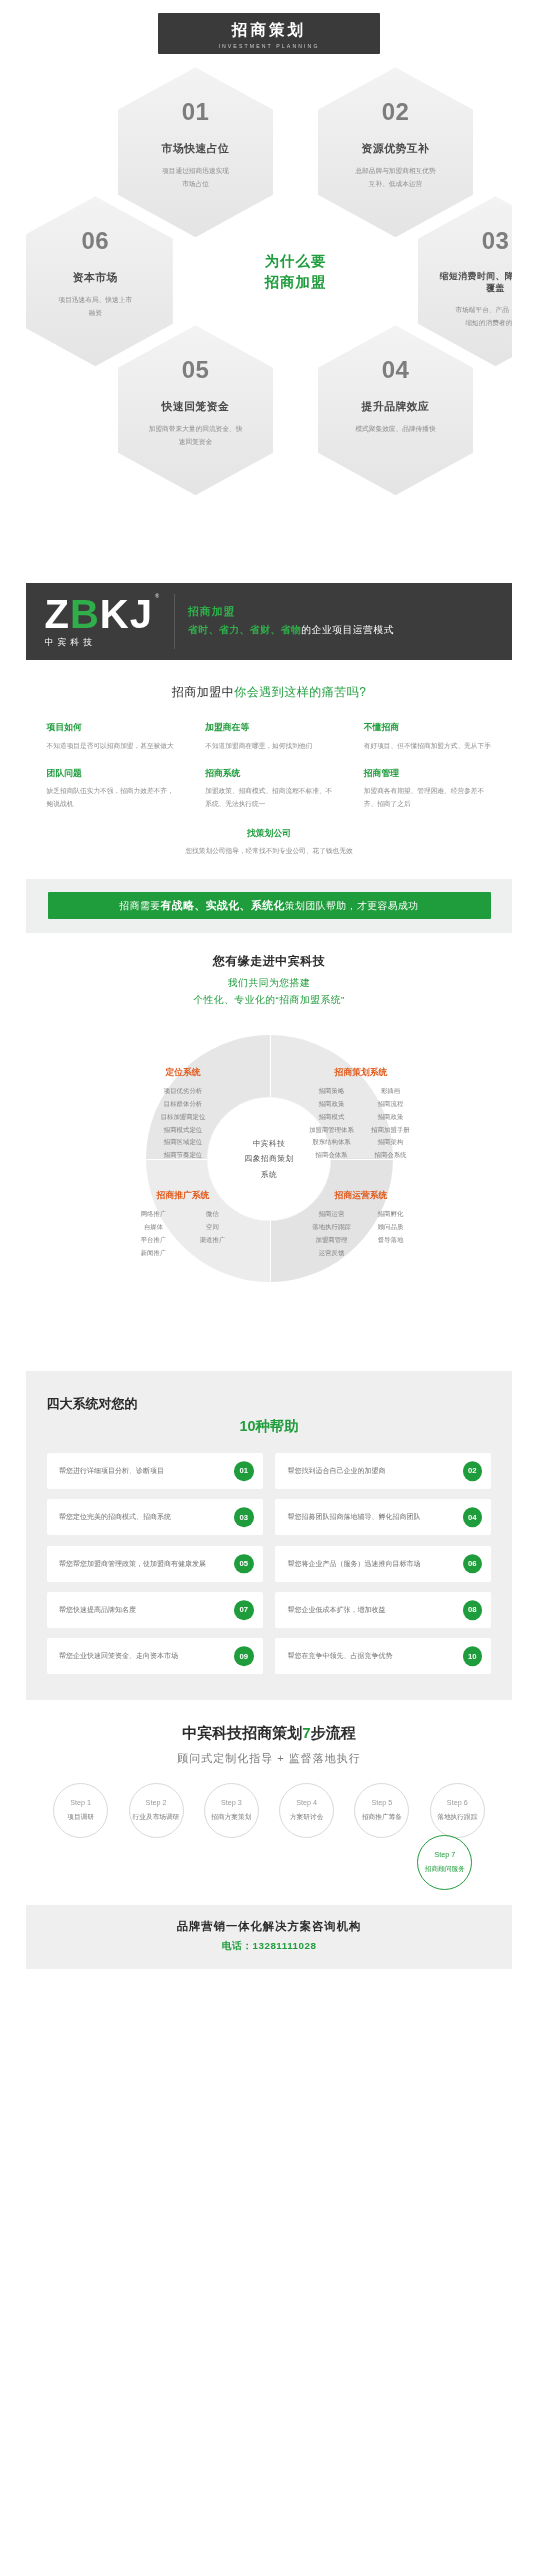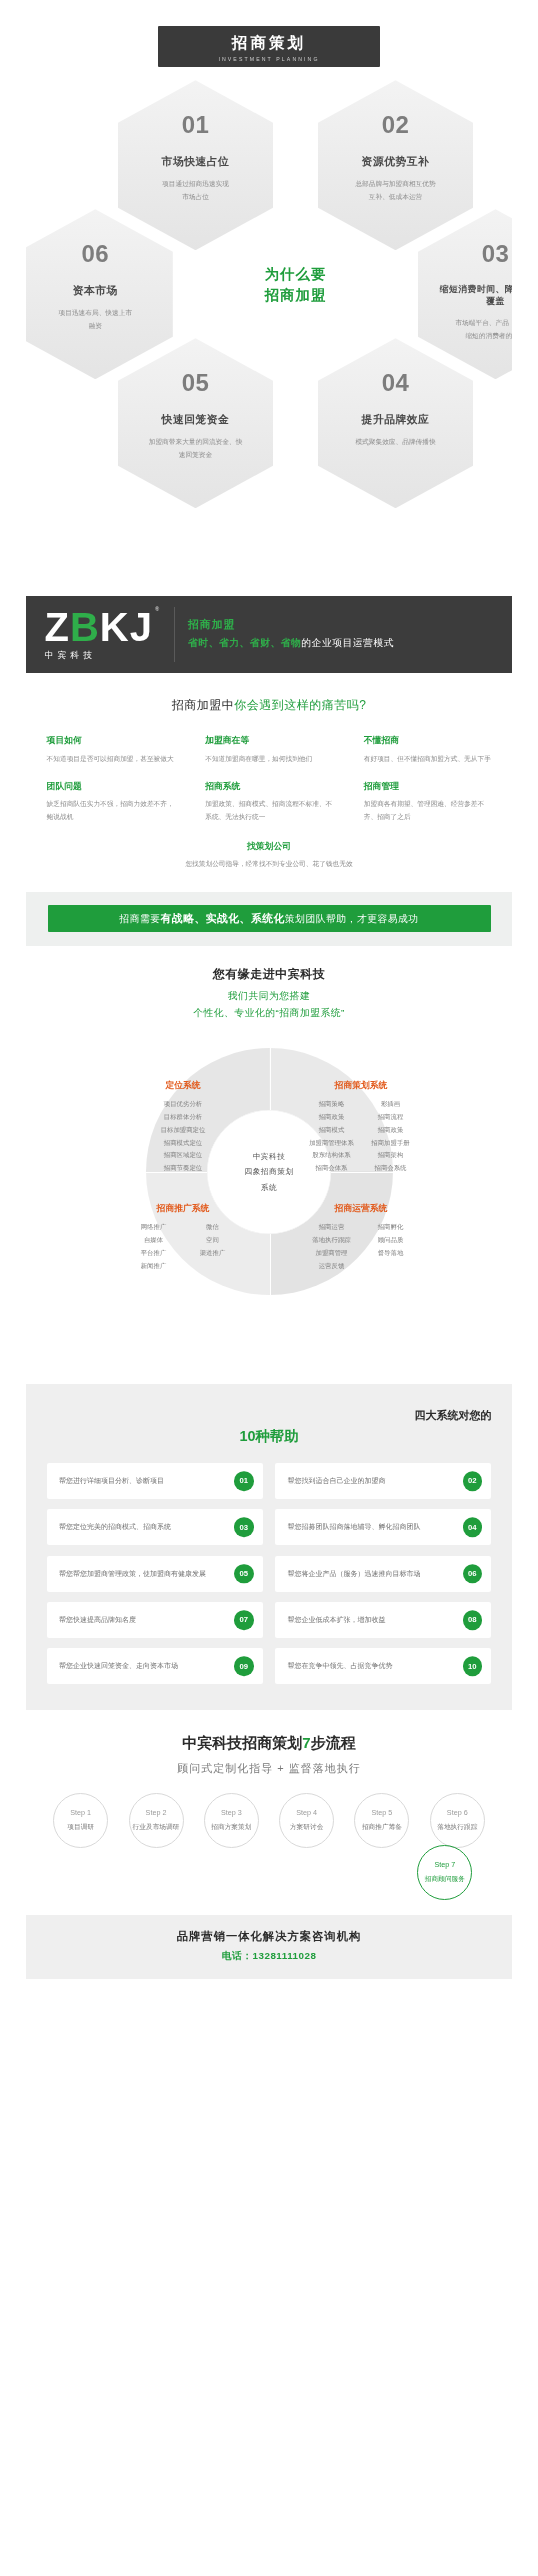--- a/index.html
+++ b/index.html
@@ -4,21 +4,21 @@
 <style>
   * { box-sizing: border-box; }
   html, body { margin:0; padding:0; }
   body {
     width: 538px;
     background: #ffffff;
     font-family: "Liberation Sans", "DejaVu Sans", sans-serif;
     color: #333;
     -webkit-font-smoothing: antialiased;
   }
-  .page { width: 486px; margin: 13px auto; overflow: hidden; }
+  .page { width: 486px; margin: 0 auto; overflow: hidden; }
 
   
   .sec1 { background:#ffffff; padding: 13.4px 0 20.6px; }
   .title-banner {
     width: 222px; margin: 0 auto; background:#3a3a3a; color:#fff;
     text-align:center; padding:6.2px 0 5.2px; border-radius:1px;
   }
   .title-banner .cn { font-size: 15.5px; letter-spacing: 3.1px; font-weight: bold; }
   .title-banner .en { font-size: 5.2px; letter-spacing: 2.1px; color:#cfcfcf; margin-top:2.1px; }
 
@@ -112,21 +112,21 @@
   .quad .qt { font-size: 8.8px; color:#e25a1c; font-weight:bold; margin-bottom: 6.2px; text-align: center;}
   .quad .ql { font-size: 6.4px; color:#7e7e7e; line-height:2.0;}
   .quad.tl { left: 66px; top: 47px; text-align:center;}
   .quad.tr { left: 244px; top: 47px; text-align:center;}
   .quad.bl { left: 66px; top: 170px; text-align:center;}
   .quad.br { left: 244px; top: 170px; text-align:center;}
   .quad.two-col .ql { display:grid; grid-template-columns: 1fr 1fr; }
 
   
   .sec6 { background:#efefef; padding: 24px 20.6px 26px; }
-  .sec6 .t1 { text-align:right; font-size: 11px; font-weight:bold; color:#2b2b2b;}
+  .sec6 .t1 { text-align:left; font-size: 13px; font-weight:bold; color:#2b2b2b;}
   .sec6 .t2 { text-align:center; font-size: 14.4px; font-weight:bold; color:#1f9d3c; margin-top: 4.1px;}
   .help-grid { display:grid; grid-template-columns: 1fr 1fr; column-gap: 12.4px; row-gap: 10.3px; margin-top: 17.5px; }
   .help-item {
     background:#ffffff; border-radius: 2.1px; padding: 11.3px 38px 11.3px 12.4px;
     position:relative; font-size: 7px; color:#6f6f6f; min-height: 36px; display:flex; align-items:center;
   }
   .help-badge {
     position:absolute; right: 9.3px; top: 50%; transform: translateY(-50%);
     width: 19.6px; height: 19.6px; border-radius:50%; background:#1f9d3c; color:#fff;
     display:flex; align-items:center; justify-content:center; font-size: 7.7px; font-weight:bold;

